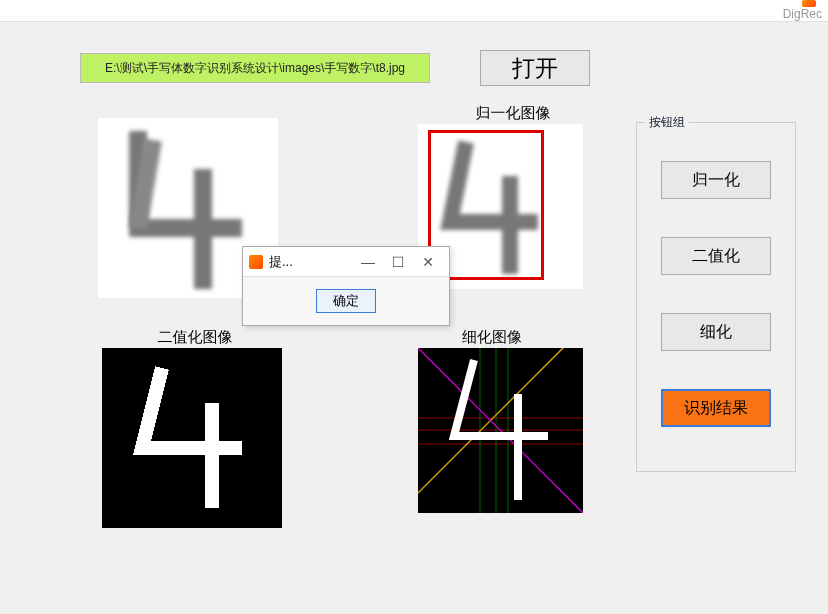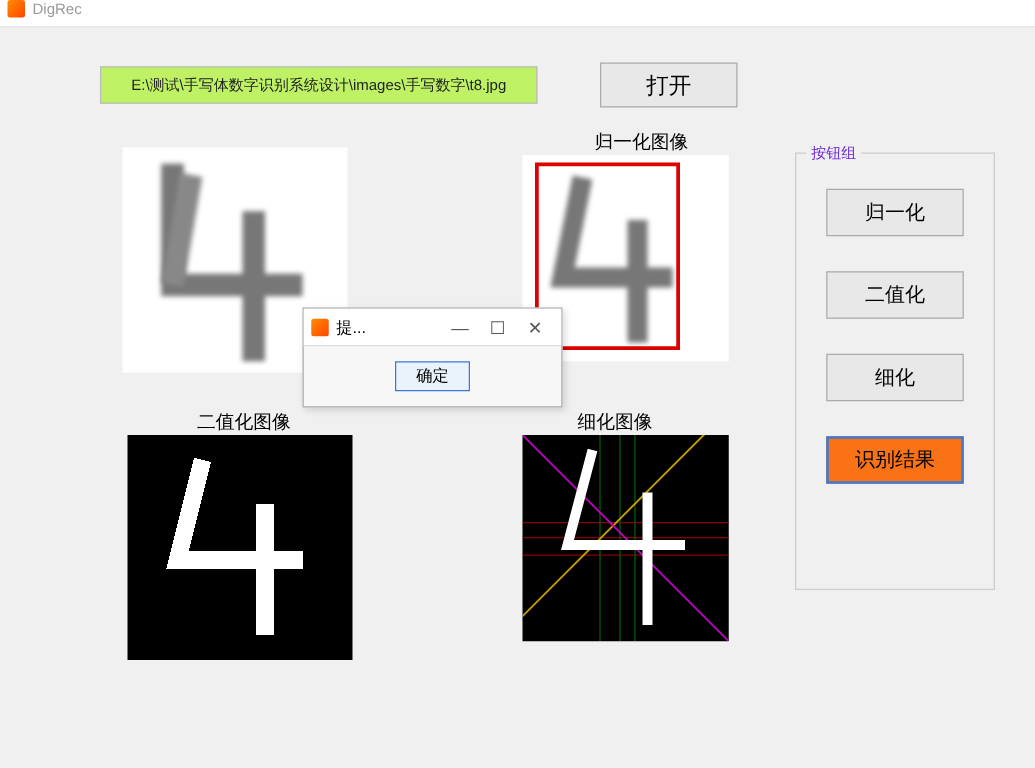--- a/index.html
+++ b/index.html
@@ -11,24 +11,25 @@
     width: 828px;
     height: 614px;
     overflow: hidden;
     position: relative;
   }
   .titlebar {
     height: 22px;
     background: #fff;
     border-bottom: 1px solid #e0e0e0;
     display: flex;
-    align-items: flex-start;
+    align-items: flex-end;
     padding: 0 6px;
     font-size: 12px;
     color: #999;
+    flex-direction: column;
   }
   .titlebar .ticon {
     width: 14px; height: 14px;
     background: linear-gradient(135deg,#ff8c00,#ff4500);
     margin-right: 6px;
     border-radius: 2px;
   }
   .load-row {
     display: flex;
     align-items: center;
@@ -50,21 +51,21 @@
     align-items: center;
     justify-content: center;
     color: #222;
   }
   .open-btn {
     margin-left: 50px;
     width: 110px;
     height: 36px;
     background: #e8e8e8;
     border: 1px solid #aaa;
-    font-size: 18px;
+    font-size: 23px;
     display: flex;
     align-items: center;
     justify-content: center;
     cursor: pointer;
   }
   .content {
     position: relative;
     width: 100%;
   }
   .img-title {
@@ -113,39 +114,39 @@
     left: 636px; top: 36px;
     width: 160px; height: 350px;
     border: 1px solid #ccc;
   }
   .btn-group .legend {
     position: absolute;
     top: -9px; left: 8px;
     background: #f0f0f0;
     font-size: 12px;
     padding: 0 4px;
-    color: #6d28d9;
+    color: #0f172a;
   }
   .side-btn {
     width: 110px; height: 38px;
     background: #e8e8e8;
     border: 1px solid #aaa;
     margin: 0 auto;
     font-size: 16px;
     display: flex;
     align-items: center;
     justify-content: center;
     cursor: pointer;
   }
   .side-btn.selected {
     border: 2px solid #3b7bd6;
     background: #f97316;
   }
   .btn-group .side-btn:nth-of-type(1){ margin-top:34px; }
-  .btn-group .side-btn { margin-top: 28px; }
+  .btn-group .side-btn { margin-top: 38px; }
   
   .dialog {
     position: absolute;
     left: 242px; top: 246px;
     width: 208px;
     background: #f7f7f7;
     border: 1px solid #aaa;
     box-shadow: 2px 2px 6px rgba(0,0,0,0.15);
   }
   .dialog .dtitle {

